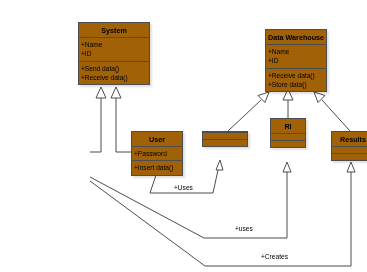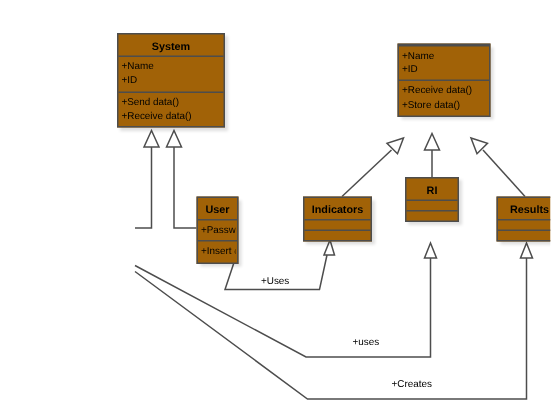--- a/index.html
+++ b/index.html
@@ -121,43 +121,43 @@
       <div class="member">+Name</div>
       <div class="member">+ID</div>
     </div>
     <div class="cls-compartment">
       <div class="member">+Send data()</div>
       <div class="member">+Receive data()</div>
     </div>
   </div>
 
   <div class="uml-class" style="left:265px; top:29px; width:62px;">
+    <div class="cls-name">Data Warehouse</div>
     <div class="cls-compartment">
       <div class="member">+Name</div>
       <div class="member">+ID</div>
     </div>
     <div class="cls-compartment">
       <div class="member">+Receive data()</div>
       <div class="member">+Store data()</div>
     </div>
   </div>
 
 
-  <div class="uml-class" style="left:131px; top:131px; width:28px;">
+  <div class="uml-class" style="left:131px; top:131px; width:52px;">
     <div class="cls-name">User</div>
     <div class="cls-compartment">
       <div class="member">+Password</div>
     </div>
     <div class="cls-compartment">
       <div class="member">+Insert data()</div>
     </div>
   </div>
 
   <div class="uml-class" style="left:202px; top:131px; width:46px;">
-    <div class="cls-name">Indicators</div>
     <div class="cls-compartment empty"></div>
     <div class="cls-compartment empty"></div>
   </div>
 
   <div class="uml-class" style="left:270px; top:118px; width:36px;">
     <div class="cls-name">RI</div>
     <div class="cls-compartment empty"></div>
     <div class="cls-compartment empty"></div>
   </div>
 

